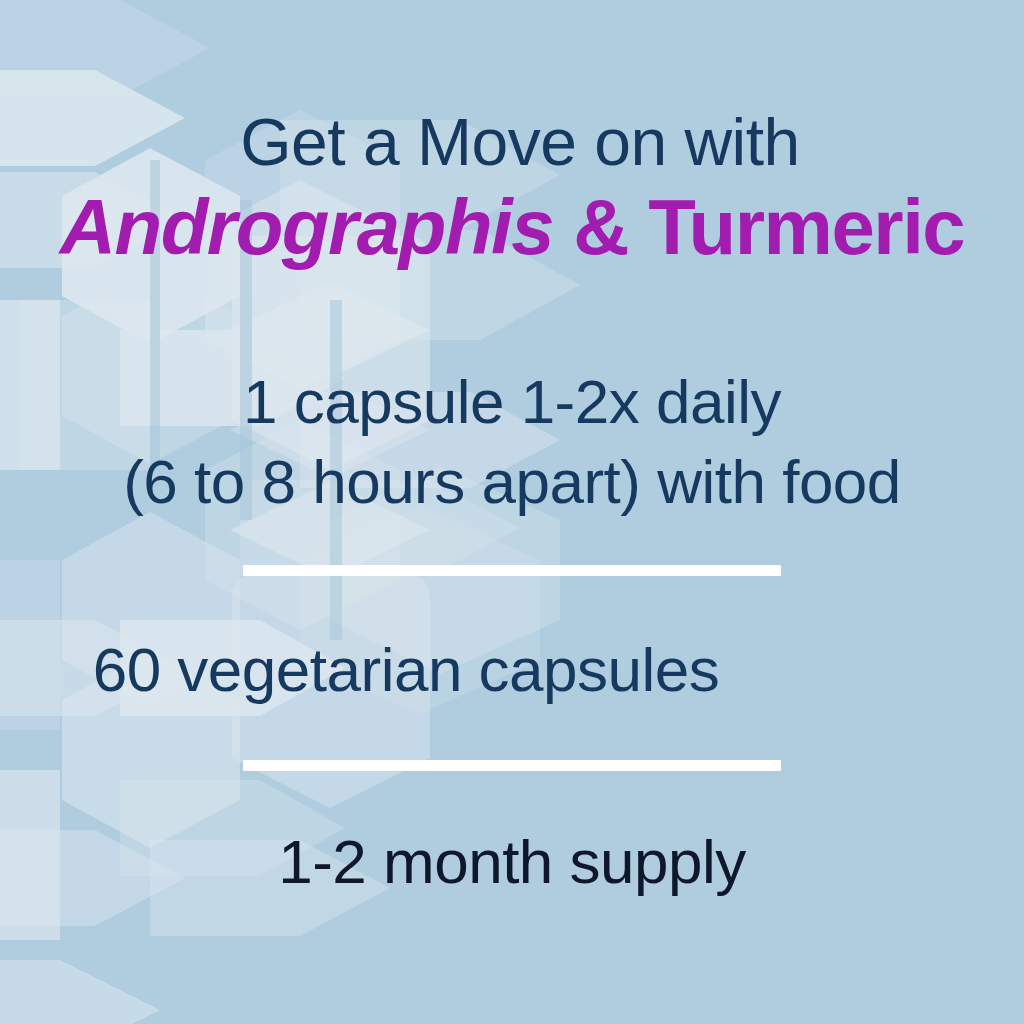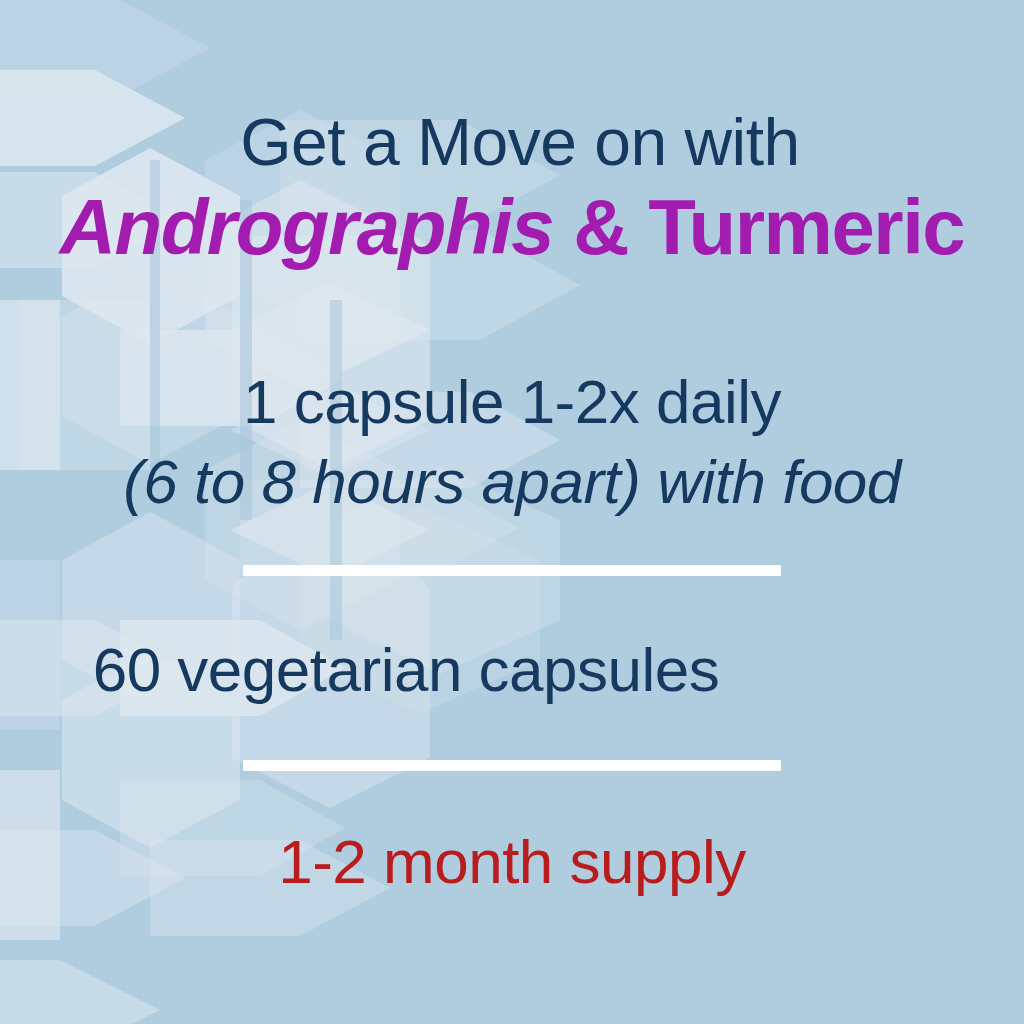--- a/index.html
+++ b/index.html
@@ -81,21 +81,21 @@
     top: 362px;
     width: 1024px;
     text-align: center;
     font-size: 62px;
     line-height: 80px;
     font-weight: 400;
     letter-spacing: -0.5px;
     color: #15395f;
   }
   .dose .l1 { display: block; }
-  .dose .l2 { display: block; font-style: italic; }
+  .dose .l2 { display: block; }
 
   .divider {
     position: absolute;
     left: 243px;
     width: 538px;
     height: 11px;
     background: #ffffff;
     border-radius: 1px;
   }
   #divider-top { top: 565px; }
@@ -205,16 +205,16 @@
       <span class="l1">1 capsule 1-2x daily</span>
       <span class="l2">(6 to 8 hours apart) with food</span>
     </div>
 
     <div class="divider" id="divider-top" style="background: rgb(255, 255, 255);"></div>
 
     <div class="count" style="color: rgb(21, 57, 95);">60 vegetarian capsules</div>
 
     <div class="divider" id="divider-bottom" style="background: rgb(255, 255, 255);"></div>
 
-    <div class="supply" style="color: #b91c1c;">1-2 month supply</div>
+    <div class="supply" style="color: #0f172a;">1-2 month supply</div>
 
   </div>
 </div>
 
 </body></html>

